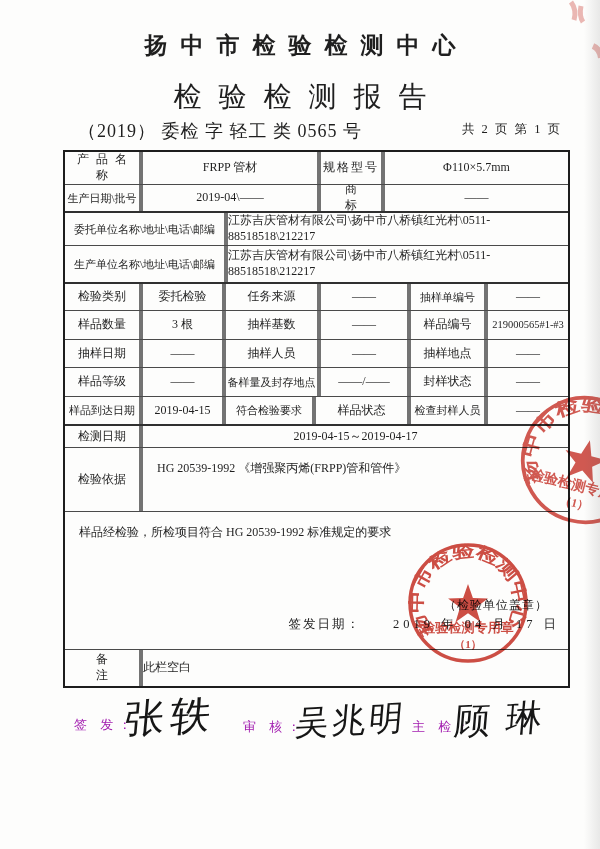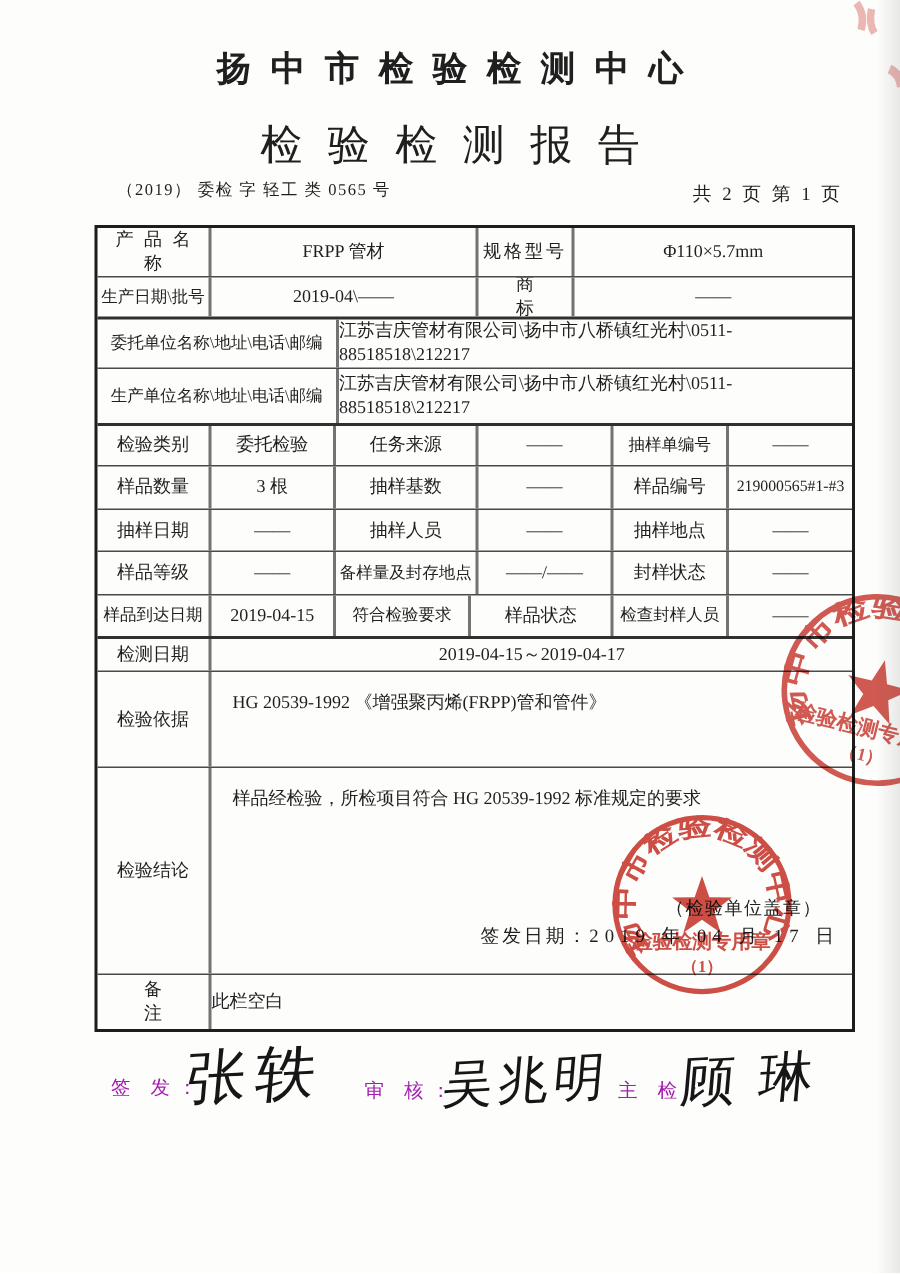--- a/index.html
+++ b/index.html
@@ -7,29 +7,29 @@
     position:relative; width:600px; height:849px; overflow:hidden;
     background:#fdfdfc; color:#1f1f1f;
     font-family:"Liberation Serif","DejaVu Serif",serif;
   }
   .abs { position:absolute; }
   
   .org-name { top:30px; left:0; width:100%; text-align:center;
     font-size:23px; font-weight:bold; letter-spacing:13px; padding-left:13px; box-sizing:border-box; }
   .report-title { top:78px; left:0; width:100%; text-align:center;
     font-size:28px; font-weight:normal; letter-spacing:17px; padding-left:17px; box-sizing:border-box; }
-  .doc-number { top:119px; left:78px; font-size:11px; letter-spacing:1px; }
+  .doc-number { top:119px; left:78px; font-size:18px; letter-spacing:1px; }
   .page-info { top:121px; right:38px; font-size:12.5px; letter-spacing:2px; }
   
   .tbl { position:absolute; left:63px; top:150px; width:503px;
     border:2px solid #1d1d1d; box-sizing:content-box; background:transparent; }
   .tr { display:flex; border-top:1px solid #4a4a4a; box-sizing:border-box; }
   .tr:first-child { border-top:none;justify-content:center; }
   .tr.thick { border-top-width:2px; border-top-color:#303030; }
-  .td { border-left:2px solid #737373; box-sizing:border-box;
+  .td { border-left:4px solid #737373; box-sizing:border-box;
     display:flex; align-items:center; justify-content:center;
     text-align:center; font-size:12px; line-height:1.3; overflow:hidden; }
   .td:first-child { border-left:none; }
   .td.left { justify-content:flex-start; text-align:left; }
   .td.topleft { align-items:flex-start; justify-content:flex-start; text-align:left;
     padding:13px 14px 0 14px; }
   .h32{height:32px}.h27{height:27px}.h34{height:34px}.h37{height:37px}
   .h28{height:28px}.h29{height:29px}.h23{height:23px}.h64{height:64px}
   .h138{height:138px}.h37b{height:37px}
   .w74{width:74px}.w178{width:178px}.w64{width:64px}.w159{width:159px}
@@ -37,21 +37,21 @@
   .flex1{flex:1}
   .ls7 { letter-spacing:7px; padding-left:7px; }
   .ls2 { letter-spacing:2px; }
   .ls16 { letter-spacing:16px; padding-left:16px; }
   .ls22 { letter-spacing:22px; padding-left:22px; }
   .fs11 { font-size:11px; }
   .fs105 { font-size:10.5px; }
   .conclusion-cell { position:relative; }
   .seal-note { position:absolute; right:20px; top:86px; font-size:12px; letter-spacing:1px; }
   .issue-line { position:absolute; right:8px; top:104px; font-size:12.5px;
-    display:flex; gap:0; letter-spacing:2px; }
+    display:flex; gap:32px; letter-spacing:2px; }
   .issue-line .date { letter-spacing:4px; }
   
   .sig-label { font-size:13px; letter-spacing:5px; color:#a21caf; }
   .sig-name { font-weight:normal; color:#161616;
     transform:rotate(-3deg) skewX(-8deg); transform-origin:left bottom; }
   .sig1 { left:122px; top:692px; font-size:40px; letter-spacing:6px; }
   .sig2 { left:293px; top:701px; font-size:34px; letter-spacing:3px; }
   .sig3 { left:452px; top:698px; font-size:36px; letter-spacing:16px; }
   
   .stamp { position:absolute; mix-blend-mode:multiply; }
@@ -149,21 +149,20 @@
       <div class="td w74">检测日期</div>
       <div class="td flex1">2019-04-15～2019-04-17</div>
     </div>
 
     <div class="tr h64">
       <div class="td w74">检验依据</div>
       <div class="td flex1 topleft">HG 20539-1992 《增强聚丙烯(FRPP)管和管件》</div>
     </div>
 
     <div class="tr h138">
-      <div class="td w74">检验结论</div>
       <div class="td flex1 topleft conclusion-cell">
         <span>样品经检验，所检项目符合 HG 20539-1992 标准规定的要求</span>
         <span class="seal-note">（检验单位盖章）</span>
         <span class="issue-line">
           <span>签发日期：</span>
           <span class="date">2019 年 04 月 17 日</span>
         </span>
       </div>
     </div>
 

